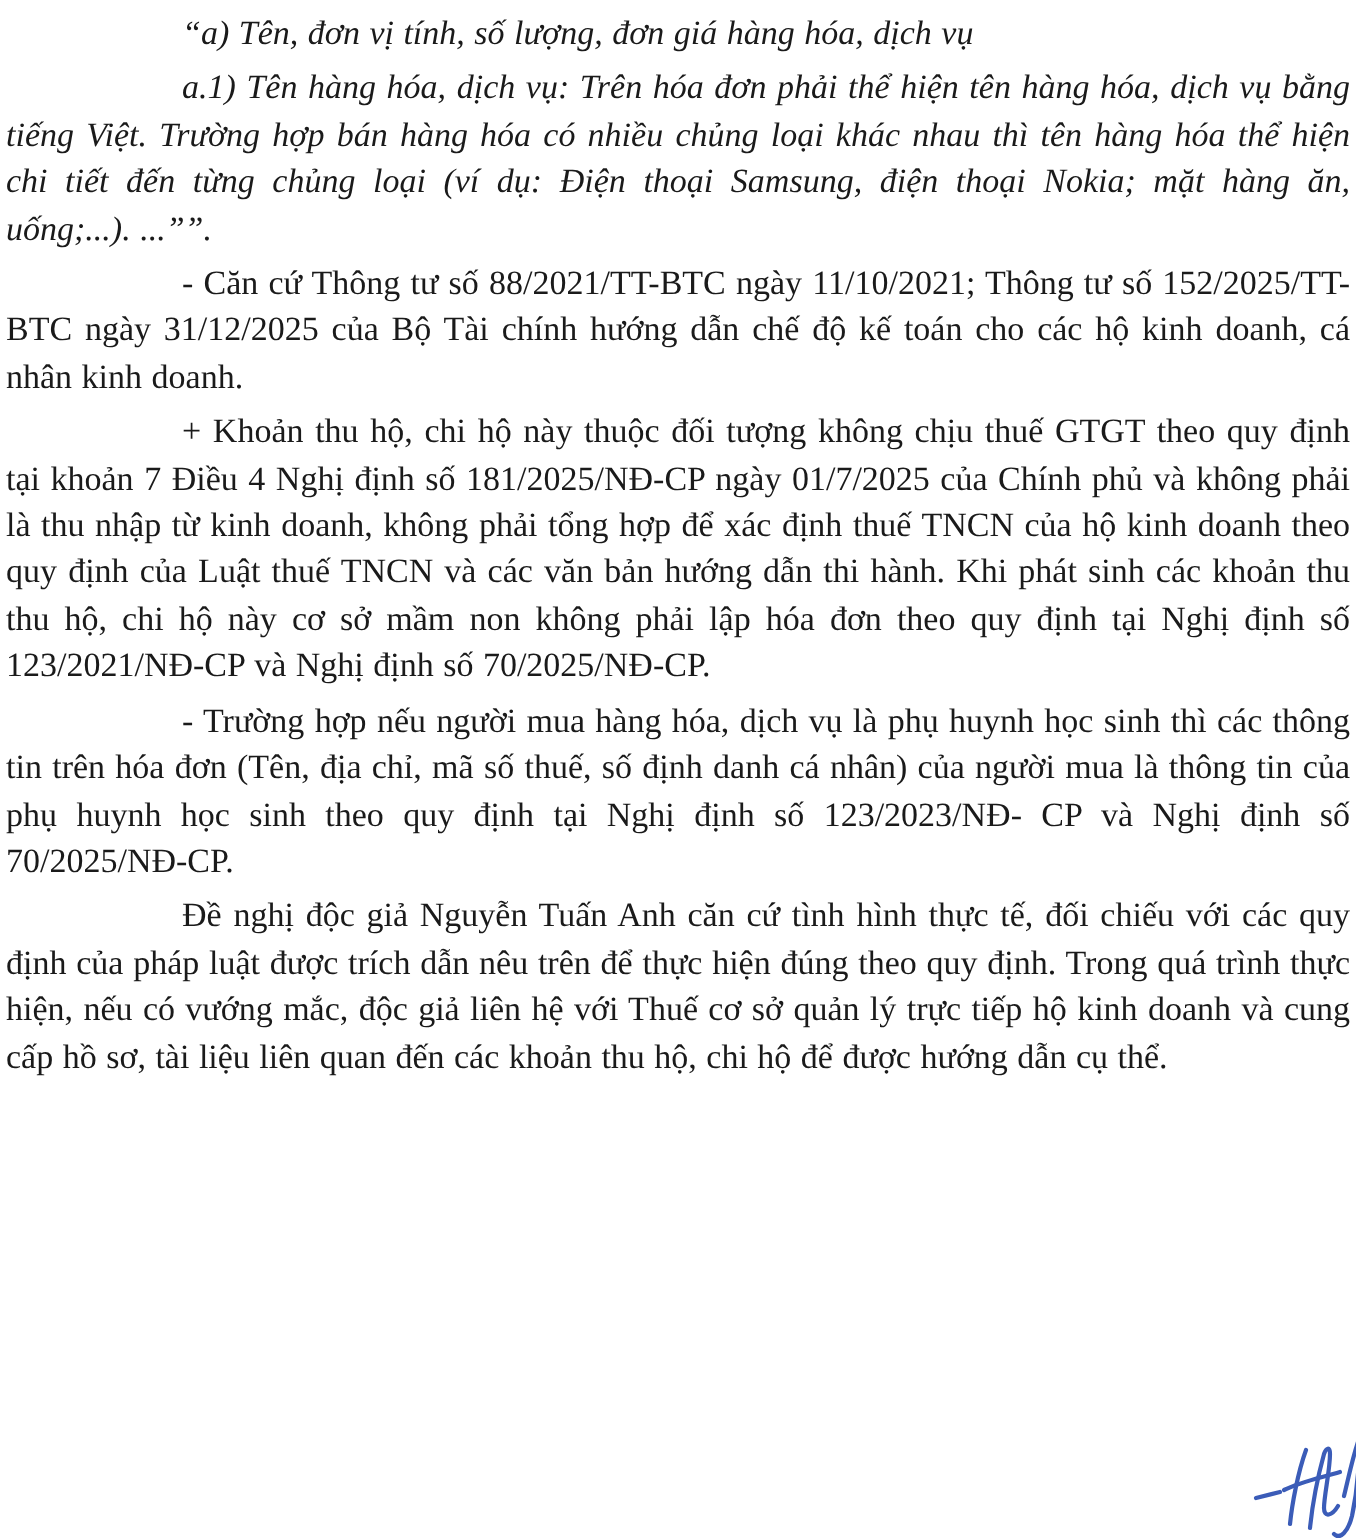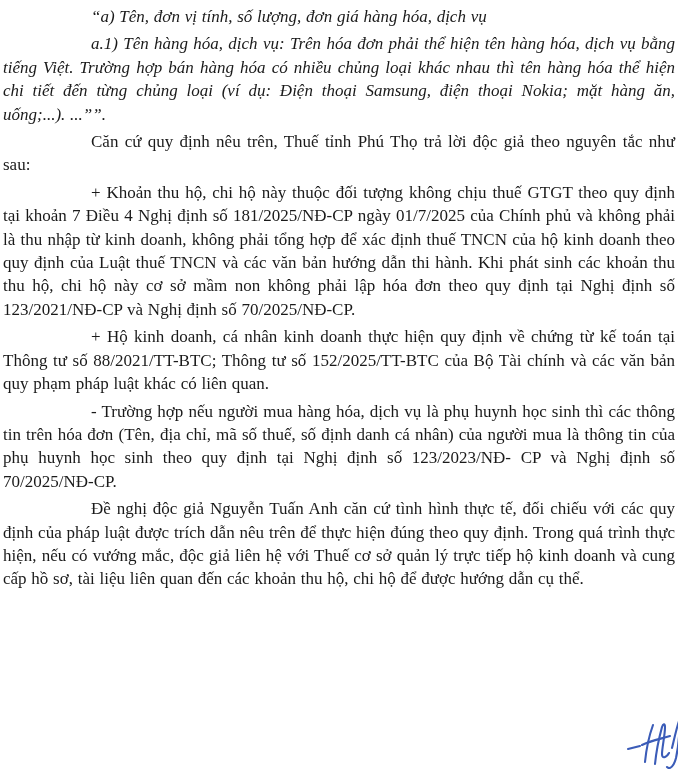--- a/index.html
+++ b/index.html
@@ -49,27 +49,26 @@
 </style>
 </head>
 <body>
 
 <div class="page">
 
   <p class="para italic">“a) Tên, đơn vị tính, số lượng, đơn giá hàng hóa, dịch vụ</p>
 
   <p class="para italic">a.1) Tên hàng hóa, dịch vụ: Trên hóa đơn phải thể hiện tên hàng hóa, dịch vụ bằng tiếng Việt. Trường hợp bán hàng hóa có nhiều chủng loại khác nhau thì tên hàng hóa thể hiện chi tiết đến từng chủng loại (ví dụ: Điện thoại Samsung, điện thoại Nokia; mặt hàng ăn, uống;...). ...””.</p>
 
+  <p class="para">- Căn cứ Thông tư số 88/2021/TT-BTC ngày 11/10/2021; Thông tư số 152/2025/TT-BTC ngày 31/12/2025 của Bộ Tài chính hướng dẫn chế độ kế toán cho các hộ kinh doanh, cá nhân kinh doanh.</p>
 
-  <p class="para">Căn cứ quy định nêu trên, Thuế tỉnh Phú Thọ trả lời độc giả theo nguyên tắc như sau:</p>
 
 
   <p class="para">+ Khoản thu hộ, chi hộ này thuộc đối tượng không chịu thuế GTGT theo quy định tại khoản 7 Điều 4 Nghị định số 181/2025/NĐ-CP ngày 01/7/2025 của Chính phủ và không phải là thu nhập từ kinh doanh, không phải tổng hợp để xác định thuế TNCN của hộ kinh doanh theo quy định của Luật thuế TNCN và các văn bản hướng dẫn thi hành. Khi phát sinh các khoản thu thu hộ, chi hộ này cơ sở mầm non không phải lập hóa đơn theo quy định tại Nghị định số 123/2021/NĐ-CP và Nghị định số 70/2025/NĐ-CP.</p>
 
-  <p class="para">+ Hộ kinh doanh, cá nhân kinh doanh thực hiện quy định về chứng từ kế toán tại Thông tư số 88/2021/TT-BTC; Thông tư số 152/2025/TT-BTC của Bộ Tài chính và các văn bản quy phạm pháp luật khác có liên quan.</p>
 
   <p class="para">- Trường hợp nếu người mua hàng hóa, dịch vụ là phụ huynh học sinh thì các thông tin trên hóa đơn (Tên, địa chỉ, mã số thuế, số định danh cá nhân) của người mua là thông tin của phụ huynh học sinh theo quy định tại Nghị định số 123/2023/NĐ- CP và Nghị định số 70/2025/NĐ-CP.</p>
 
   <p class="para">Đề nghị độc giả Nguyễn Tuấn Anh căn cứ tình hình thực tế, đối chiếu với các quy định của pháp luật được trích dẫn nêu trên để thực hiện đúng theo quy định. Trong quá trình thực hiện, nếu có vướng mắc, độc giả liên hệ với Thuế cơ sở quản lý trực tiếp hộ kinh doanh và cung cấp hồ sơ, tài liệu liên quan đến các khoản thu hộ, chi hộ để được hướng dẫn cụ thể.</p>
 
 
   <svg class="signature" viewBox="0 0 60 54" aria-hidden="true">
     <path d="M2 31 L14 28"></path>
     <path d="M19 44 C20 34, 23 18, 27 7"></path>
     <path d="M29 46 C30 36, 33 20, 36 9 C37 6, 39 5, 39 9 C39 17, 36 30, 36 36 C36 41, 40 40, 43 35"></path>

